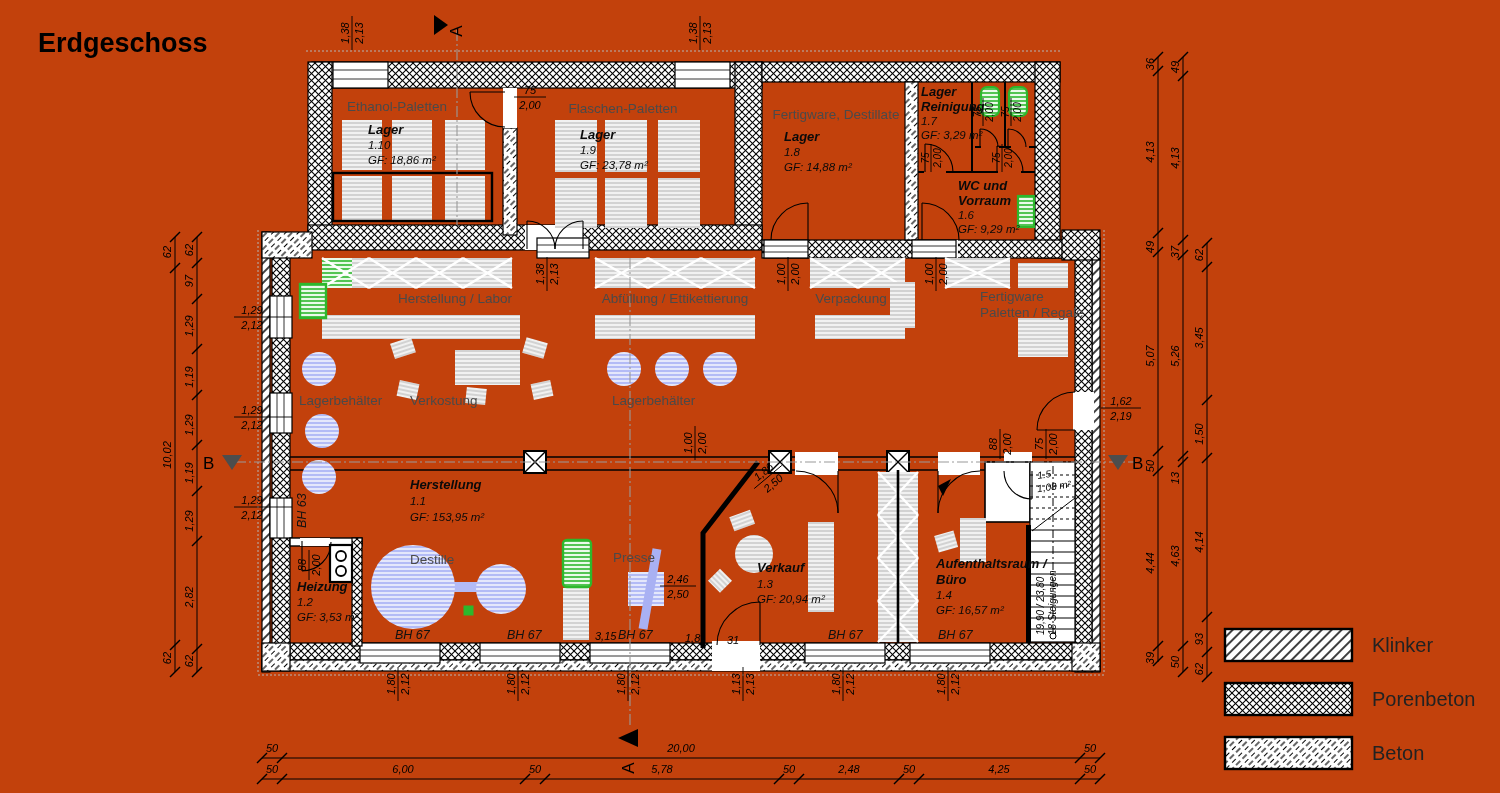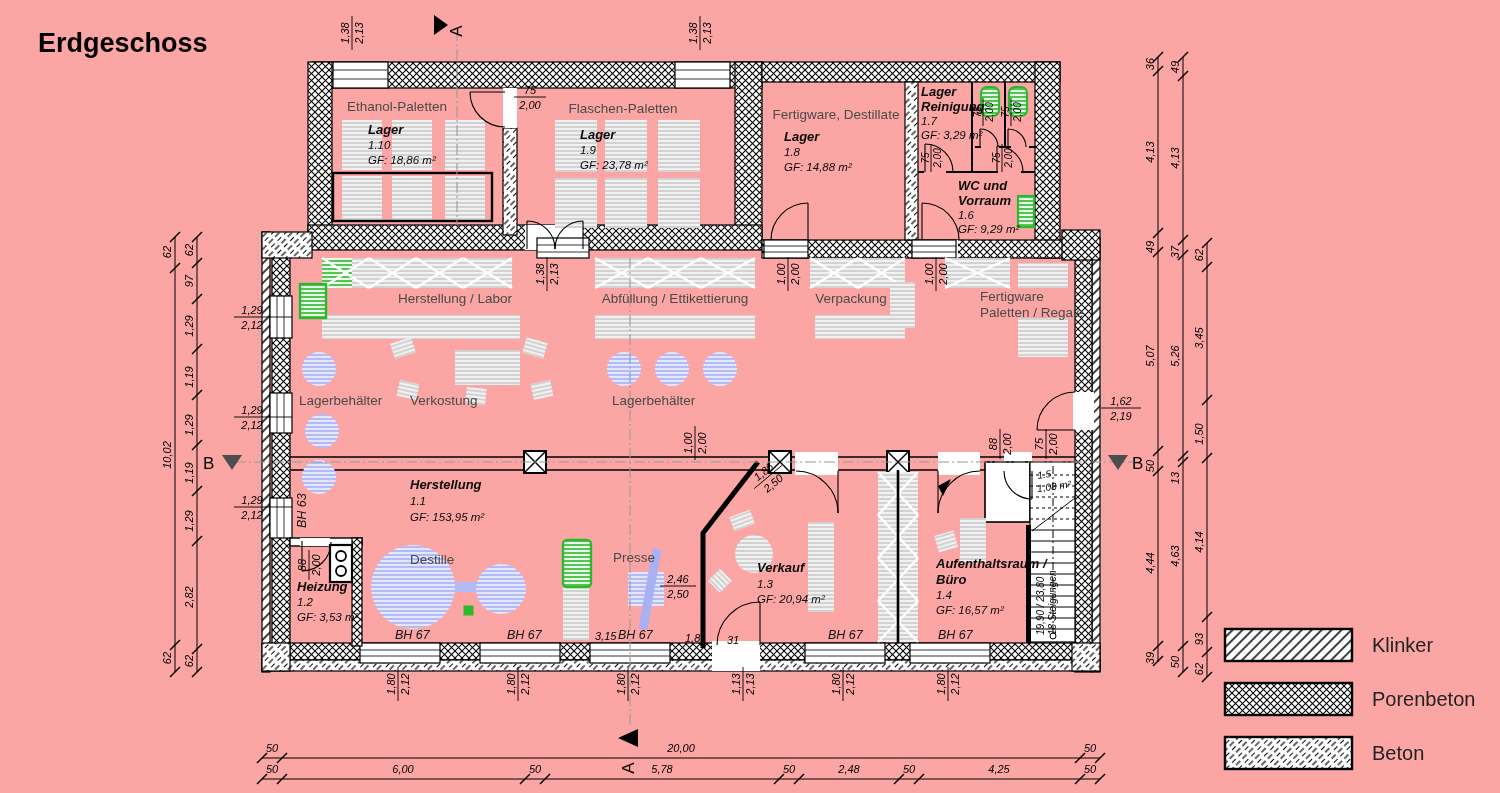--- a/index.html
+++ b/index.html
@@ -1,16 +1,16 @@
 <!DOCTYPE html>
 <html><head>
 <meta charset="utf-8">
 <style>
   html,body{margin:0;padding:0;background:#fff;}
-  .stage{position:relative;width:1500px;height:793px;background:#fca5a5;overflow:hidden;}
+  .stage{position:relative;width:1500px;height:793px;background:#c2410c;overflow:hidden;}
   svg{position:absolute;left:0;top:0;}
   text{font-family:"Liberation Sans",sans-serif;}
   .title{font-size:27px;font-weight:bold;fill:#000;}
   .zl{font-size:13.5px;fill:#4a4a4a;}
   .rn{font-size:13px;font-weight:bold;font-style:italic;fill:#0a0a0a;}
   .ri{font-size:11.5px;font-style:italic;fill:#0a0a0a;}
   .dim{font-size:11px;font-style:italic;fill:#000;}
   .dimS{font-size:10px;font-style:italic;fill:#000;}
   .bh{font-size:12.5px;font-style:italic;fill:#111;}
   .leg{font-size:20px;fill:#222;}

